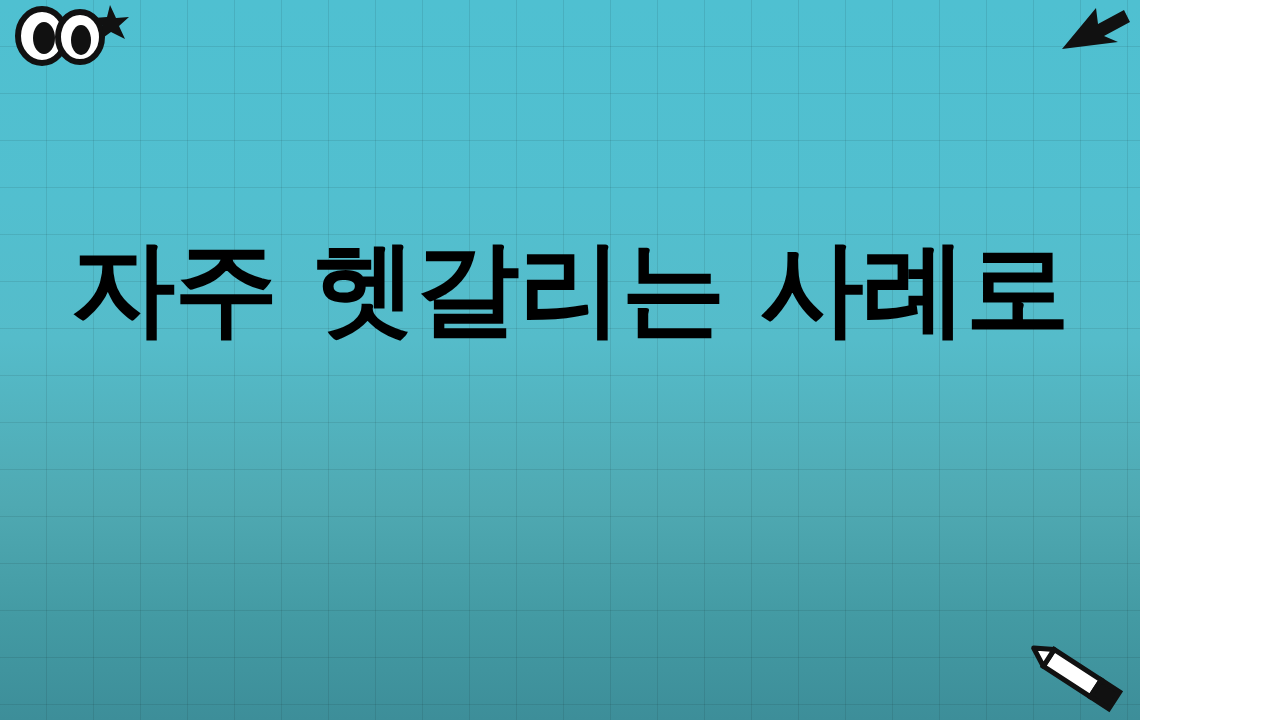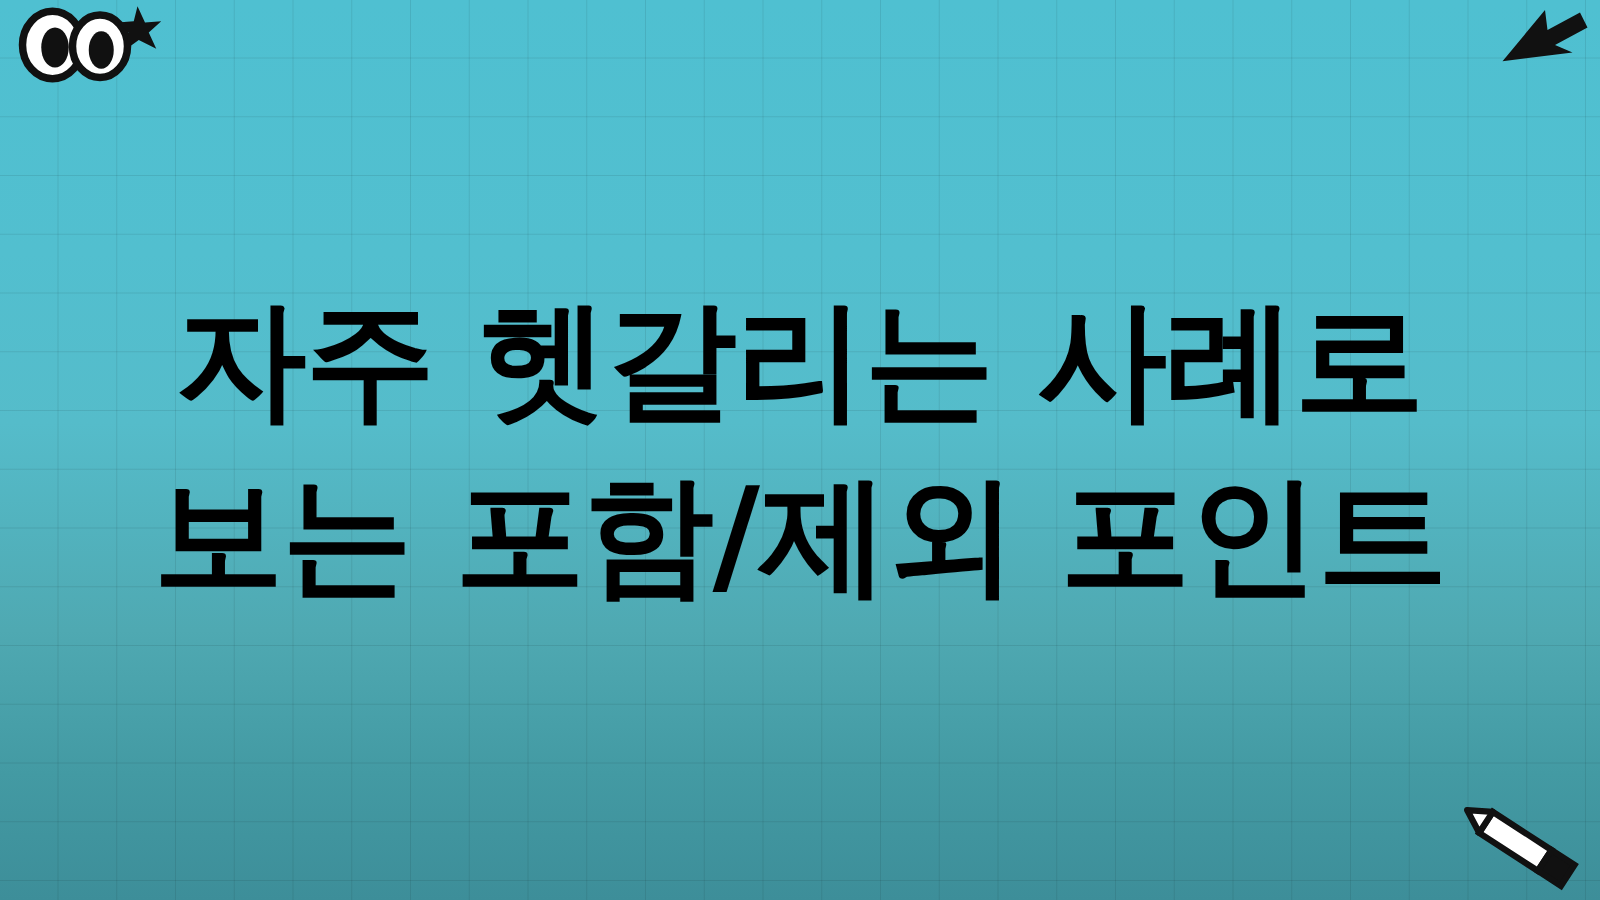--- a/index.html
+++ b/index.html
@@ -8,21 +8,21 @@
   }
   body {
     width: 1280px;
     height: 720px;
     overflow: hidden;
     font-family: "DejaVu Sans", "Liberation Sans", sans-serif;
   }
 
   #card {
     position: relative;
-    width: 1280px;
+    width: 1140px;
     height: 720px;
     background:
       linear-gradient(180deg,
         #4fc0d1 0%,
         #52bfcf 28%,
         #55bcca 47%,
         #4fa9b2 70%,
         #439aa3 86%,
         #3d8e99 100%);
     overflow: hidden;
@@ -107,16 +107,15 @@
   <svg class="doodle" id="pencil" viewBox="0 0 110 78" aria-hidden="true">
     <g transform="rotate(33 55 39)">
       <rect x="22" y="30" width="56" height="20" fill="#ffffff" stroke="#111111" stroke-width="5"></rect>
       <path d="M22 30 L4 40 L22 50 Z" fill="#ffffff" stroke="#111111" stroke-width="5" stroke-linejoin="round"></path>
       <rect x="78" y="30" width="22" height="20" fill="#111111" stroke="#111111" stroke-width="5"></rect>
     </g>
   </svg>
 
   <div id="headline">
     <span class="line">자주 헷갈리는 사례로</span>
-    <span class="line">보는 포함/제외 포인트</span>
   </div>
 
 </div>
 
 </body></html>

